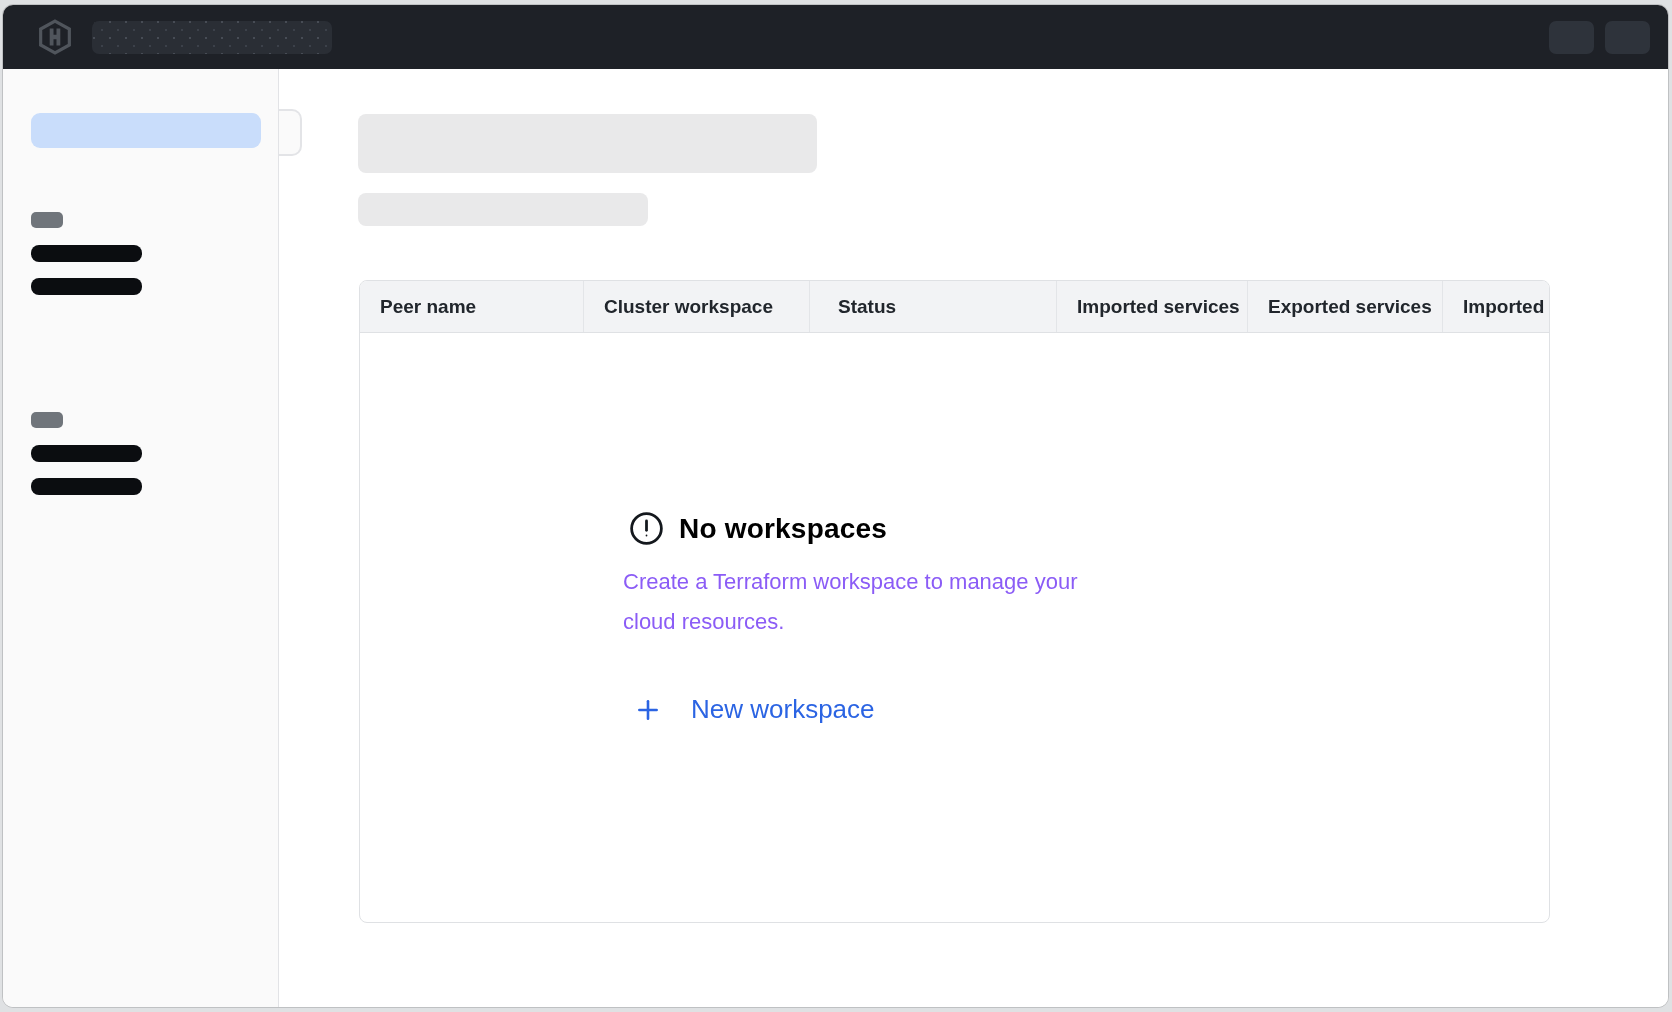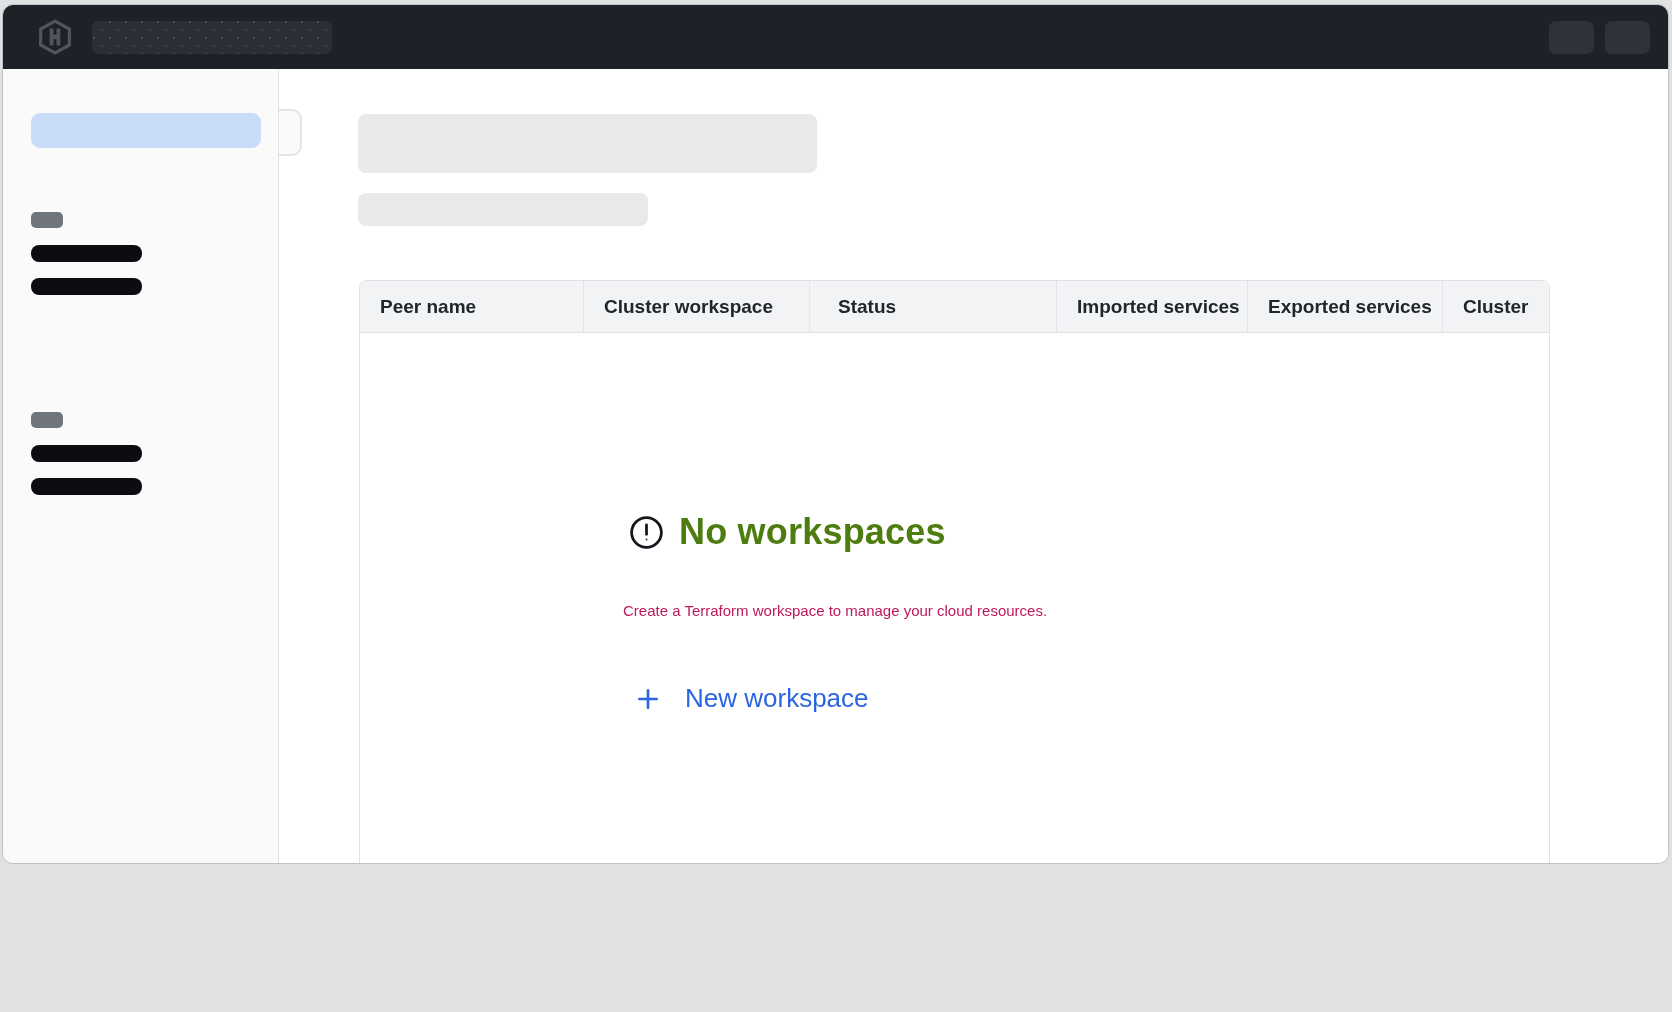--- a/index.html
+++ b/index.html
@@ -5,21 +5,21 @@
   * { box-sizing: border-box; }
   html,body { margin:0; padding:0; }
   body {
     width:1672px; height:1012px;
     background:#dfe1e3;
     font-family:"Liberation Sans", sans-serif;
     position:relative;
     -webkit-font-smoothing:antialiased;
   }
   .window {
-    position:absolute; left:3px; top:5px; width:1665px; height:858px;
+    position:absolute; left:3px; top:5px; width:1665px; height:1002px;
     border-radius:10px; overflow:hidden; background:#ffffff;
     outline:1px solid rgba(0,0,0,.14);
   }
   
   .topbar {
     position:absolute; left:0; top:0; right:0; height:64px;
     background:#1e2127; display:flex; align-items:center;
   }
   .logo-wrap { margin-left:35px; width:34px; height:38px; display:flex; align-items:center; }
   .search-skel {
@@ -80,24 +80,24 @@
   .th.c1 { width:226px; }
   .th.c2 { width:224px;padding-left:28px; }
   .th.c3 { width:191px;margin-left:23px; }
   .th.c4 { width:195px;text-align:right; }
   .th.c5 { flex:1; }
   .tbody { position:relative; height:589px; }
 
   
   .empty { position:absolute; left:263px; top:178px; }
   .empty-title-row { display:flex; align-items:center; gap:15px; margin-left:6px; }
-  .empty-title { font-size:36px; font-weight:700; color:#4d7c0f; letter-spacing:.2px; }
-  .empty-desc { margin-top:38px; width:500px; font-size:15px; line-height:40px; color:#be185d; }
+  .empty-title { font-size:28px; font-weight:700; color:#000000; letter-spacing:.2px; }
+  .empty-desc { margin-top:16px; width:500px; font-size:22px; line-height:40px; color:#8b5cf6; }
   .empty-action {
-    margin-top:52px; margin-left:12px; display:inline-flex; align-items:center; gap:24px;
+    margin-top:52px; margin-left:12px; display:inline-flex; align-items:center; gap:30px;
     color:#2b64e3; font-size:26px; font-weight:500; cursor:pointer; text-decoration:none;
   }
 </style>
 </head>
 <body>
 
 <div class="window">
 
   <div class="topbar">
     <div class="logo-wrap">
@@ -127,21 +127,21 @@
     <div class="skel-title"></div>
     <div class="skel-sub"></div>
 
     <div class="table">
       <div class="thead">
         <div class="th c0">Peer name</div>
         <div class="th c1">Cluster workspace</div>
         <div class="th c2">Status</div>
         <div class="th c3">Imported services</div>
         <div class="th c4">Exported services</div>
-        <div class="th c5">Cluster</div>
+        <div class="th c5">Imported</div>
       </div>
 
       <div class="tbody">
         <div class="empty">
           <div class="empty-title-row">
             <span style="display:flex;">
               <svg width="35" height="35" viewBox="0 0 24 24" fill="none" stroke="#14181d" stroke-width="1.9" stroke-linecap="round" aria-hidden="true">
                 <circle cx="12" cy="12" r="10.2"></circle>
                 <line x1="12" y1="6.8" x2="12" y2="13.2"></line>
                 <circle cx="12" cy="16.8" r="0.6" fill="#14181d" stroke="none"></circle>

